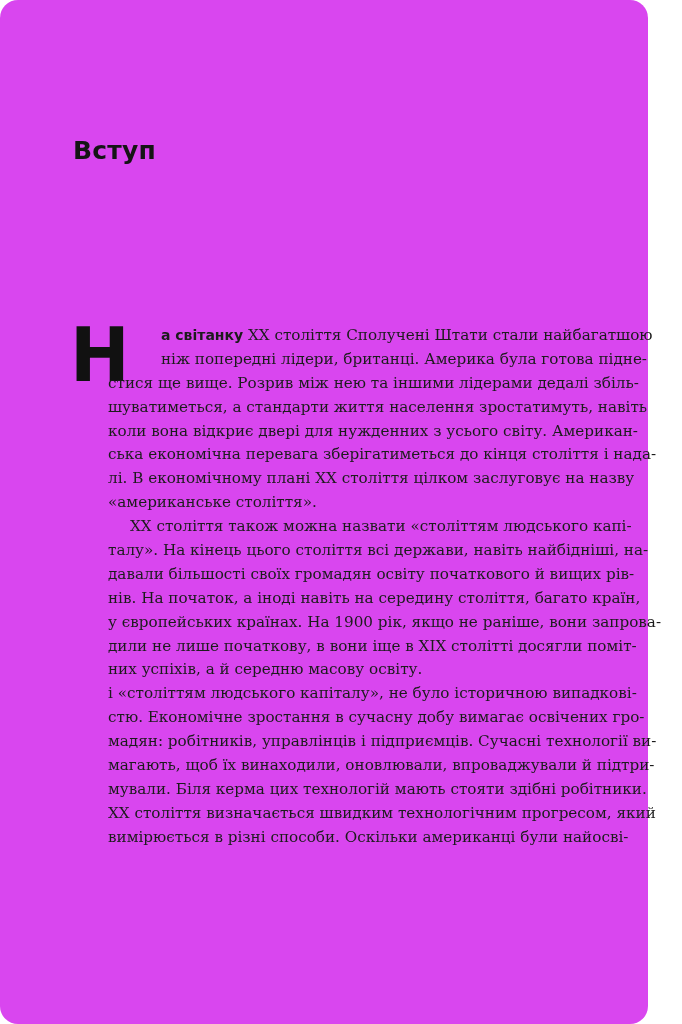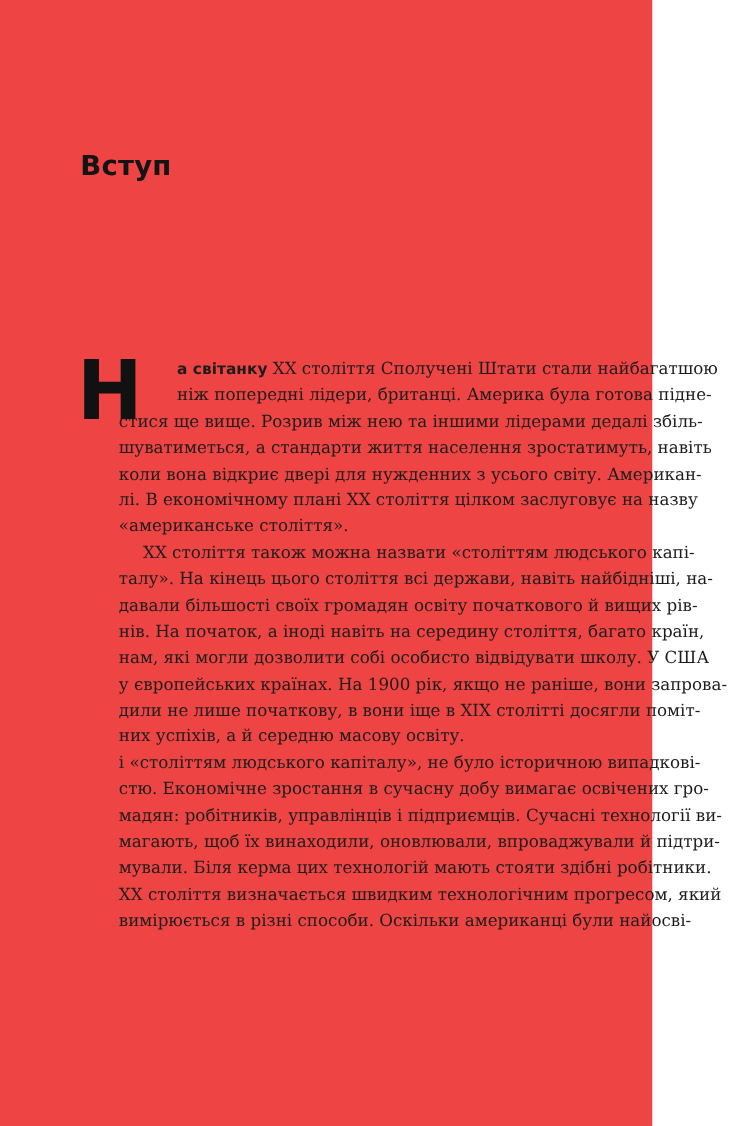--- a/index.html
+++ b/index.html
@@ -1,17 +1,17 @@
 <!DOCTYPE html>
 <html><head>
 <meta charset="utf-8">
 <style>
   html, body { margin: 0; padding: 0; background: #ffffff; }
   body { width: 682px; height: 1024px; position: relative; overflow: hidden; }
-  .page { position: absolute; left: 0; top: 0; width: 593px; height: 1024px; background: #ef4444; }
+  .page { position: absolute; left: 0; top: 0; width: 648px; height: 1024px; background: #d946ef; border-radius: 18px; }
   .chapter-title {
     position: absolute; left: 73px; top: 136px;
     font-family: "DejaVu Sans", sans-serif; font-weight: bold;
     font-size: 25px; color: #141414; letter-spacing: 0.2px; margin: 0;
   }
   .body-text {
     position: absolute; left: 73px; top: 326px; width: 527px;
     font-family: "DejaVu Serif", serif; font-size: 15.2px; color: #1c1c1c;
   }
   .line {
@@ -33,27 +33,27 @@
 
 <div class="page">
   <h1 class="chapter-title">Вступ</h1>
   <div class="drop-cap">Н</div>
   <div class="body-text" id="body-text">
       <span class="line dc"><span class="lead-in">а світанку</span><span> XX століття Сполучені Штати стали найбагатшою</span></span>
       <span class="line dc">ніж попередні лідери, британці. Америка була готова підне-</span>
       <span class="line">стися ще вище. Розрив між нею та іншими лідерами дедалі збіль-</span>
       <span class="line">шуватиметься, а стандарти життя населення зростатимуть, навіть</span>
       <span class="line">коли вона відкриє двері для нужденних з усього світу. Американ-</span>
+      <span class="line">ська економічна перевага зберігатиметься до кінця століття і нада-</span>
       <span class="line">лі. В економічному плані XX століття цілком заслуговує на назву</span>
       <span class="line last">«американське століття».</span>
       <span class="line indent">XX століття також можна назвати «століттям людського капі-</span>
       <span class="line">талу». На кінець цього століття всі держави, навіть найбідніші, на-</span>
       <span class="line">давали більшості своїх громадян освіту початкового й вищих рів-</span>
       <span class="line">нів. На початок, а іноді навіть на середину століття, багато країн,</span>
-      <span class="line">нам, які могли дозволити собі особисто відвідувати школу. У США</span>
       <span class="line">у європейських країнах. На 1900 рік, якщо не раніше, вони запрова-</span>
       <span class="line">дили не лише початкову, в вони іще в XIX столітті досягли поміт-</span>
       <span class="line last">них успіхів, а й середню масову освіту.</span>
       <span class="line">і «століттям людського капіталу», не було історичною випадкові-</span>
       <span class="line">стю. Економічне зростання в сучасну добу вимагає освічених гро-</span>
       <span class="line">мадян: робітників, управлінців і підприємців. Сучасні технології ви-</span>
       <span class="line">магають, щоб їх винаходили, оновлювали, впроваджували й підтри-</span>
       <span class="line">мували. Біля керма цих технологій мають стояти здібні робітники.</span>
       <span class="line">XX століття визначається швидким технологічним прогресом, який</span>
       <span class="line">вимірюється в різні способи. Оскільки американці були найосві-</span>

